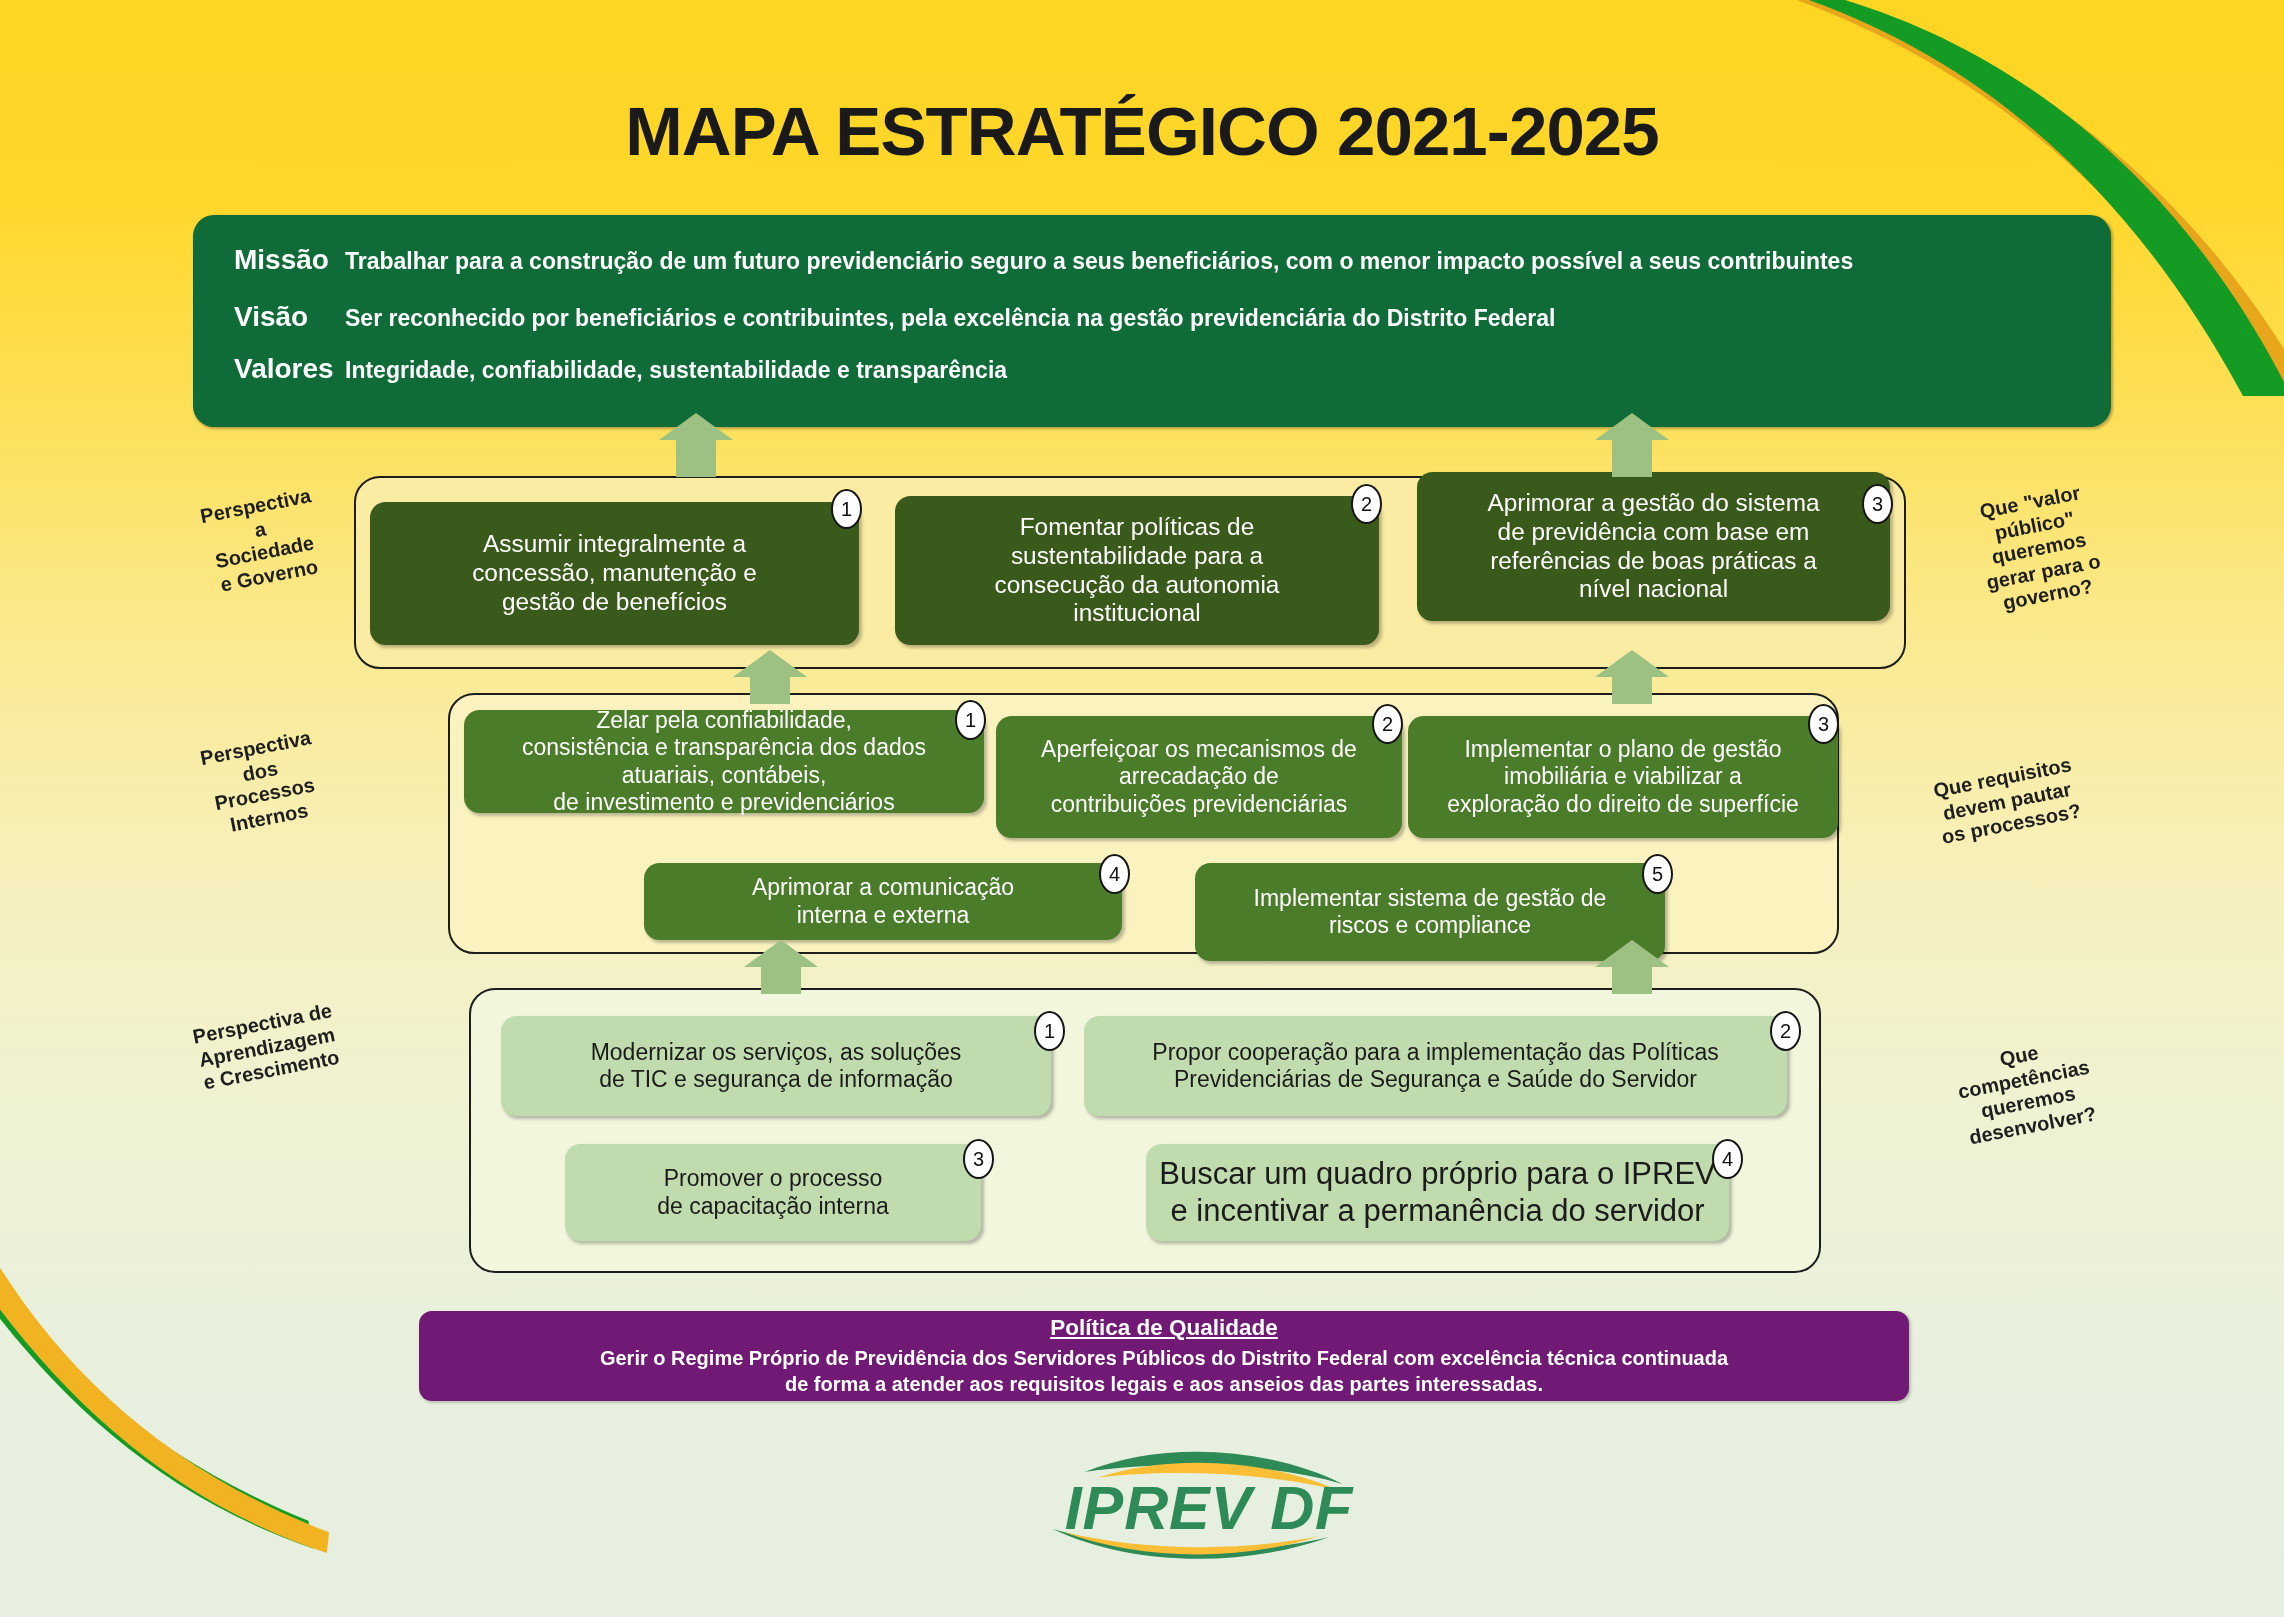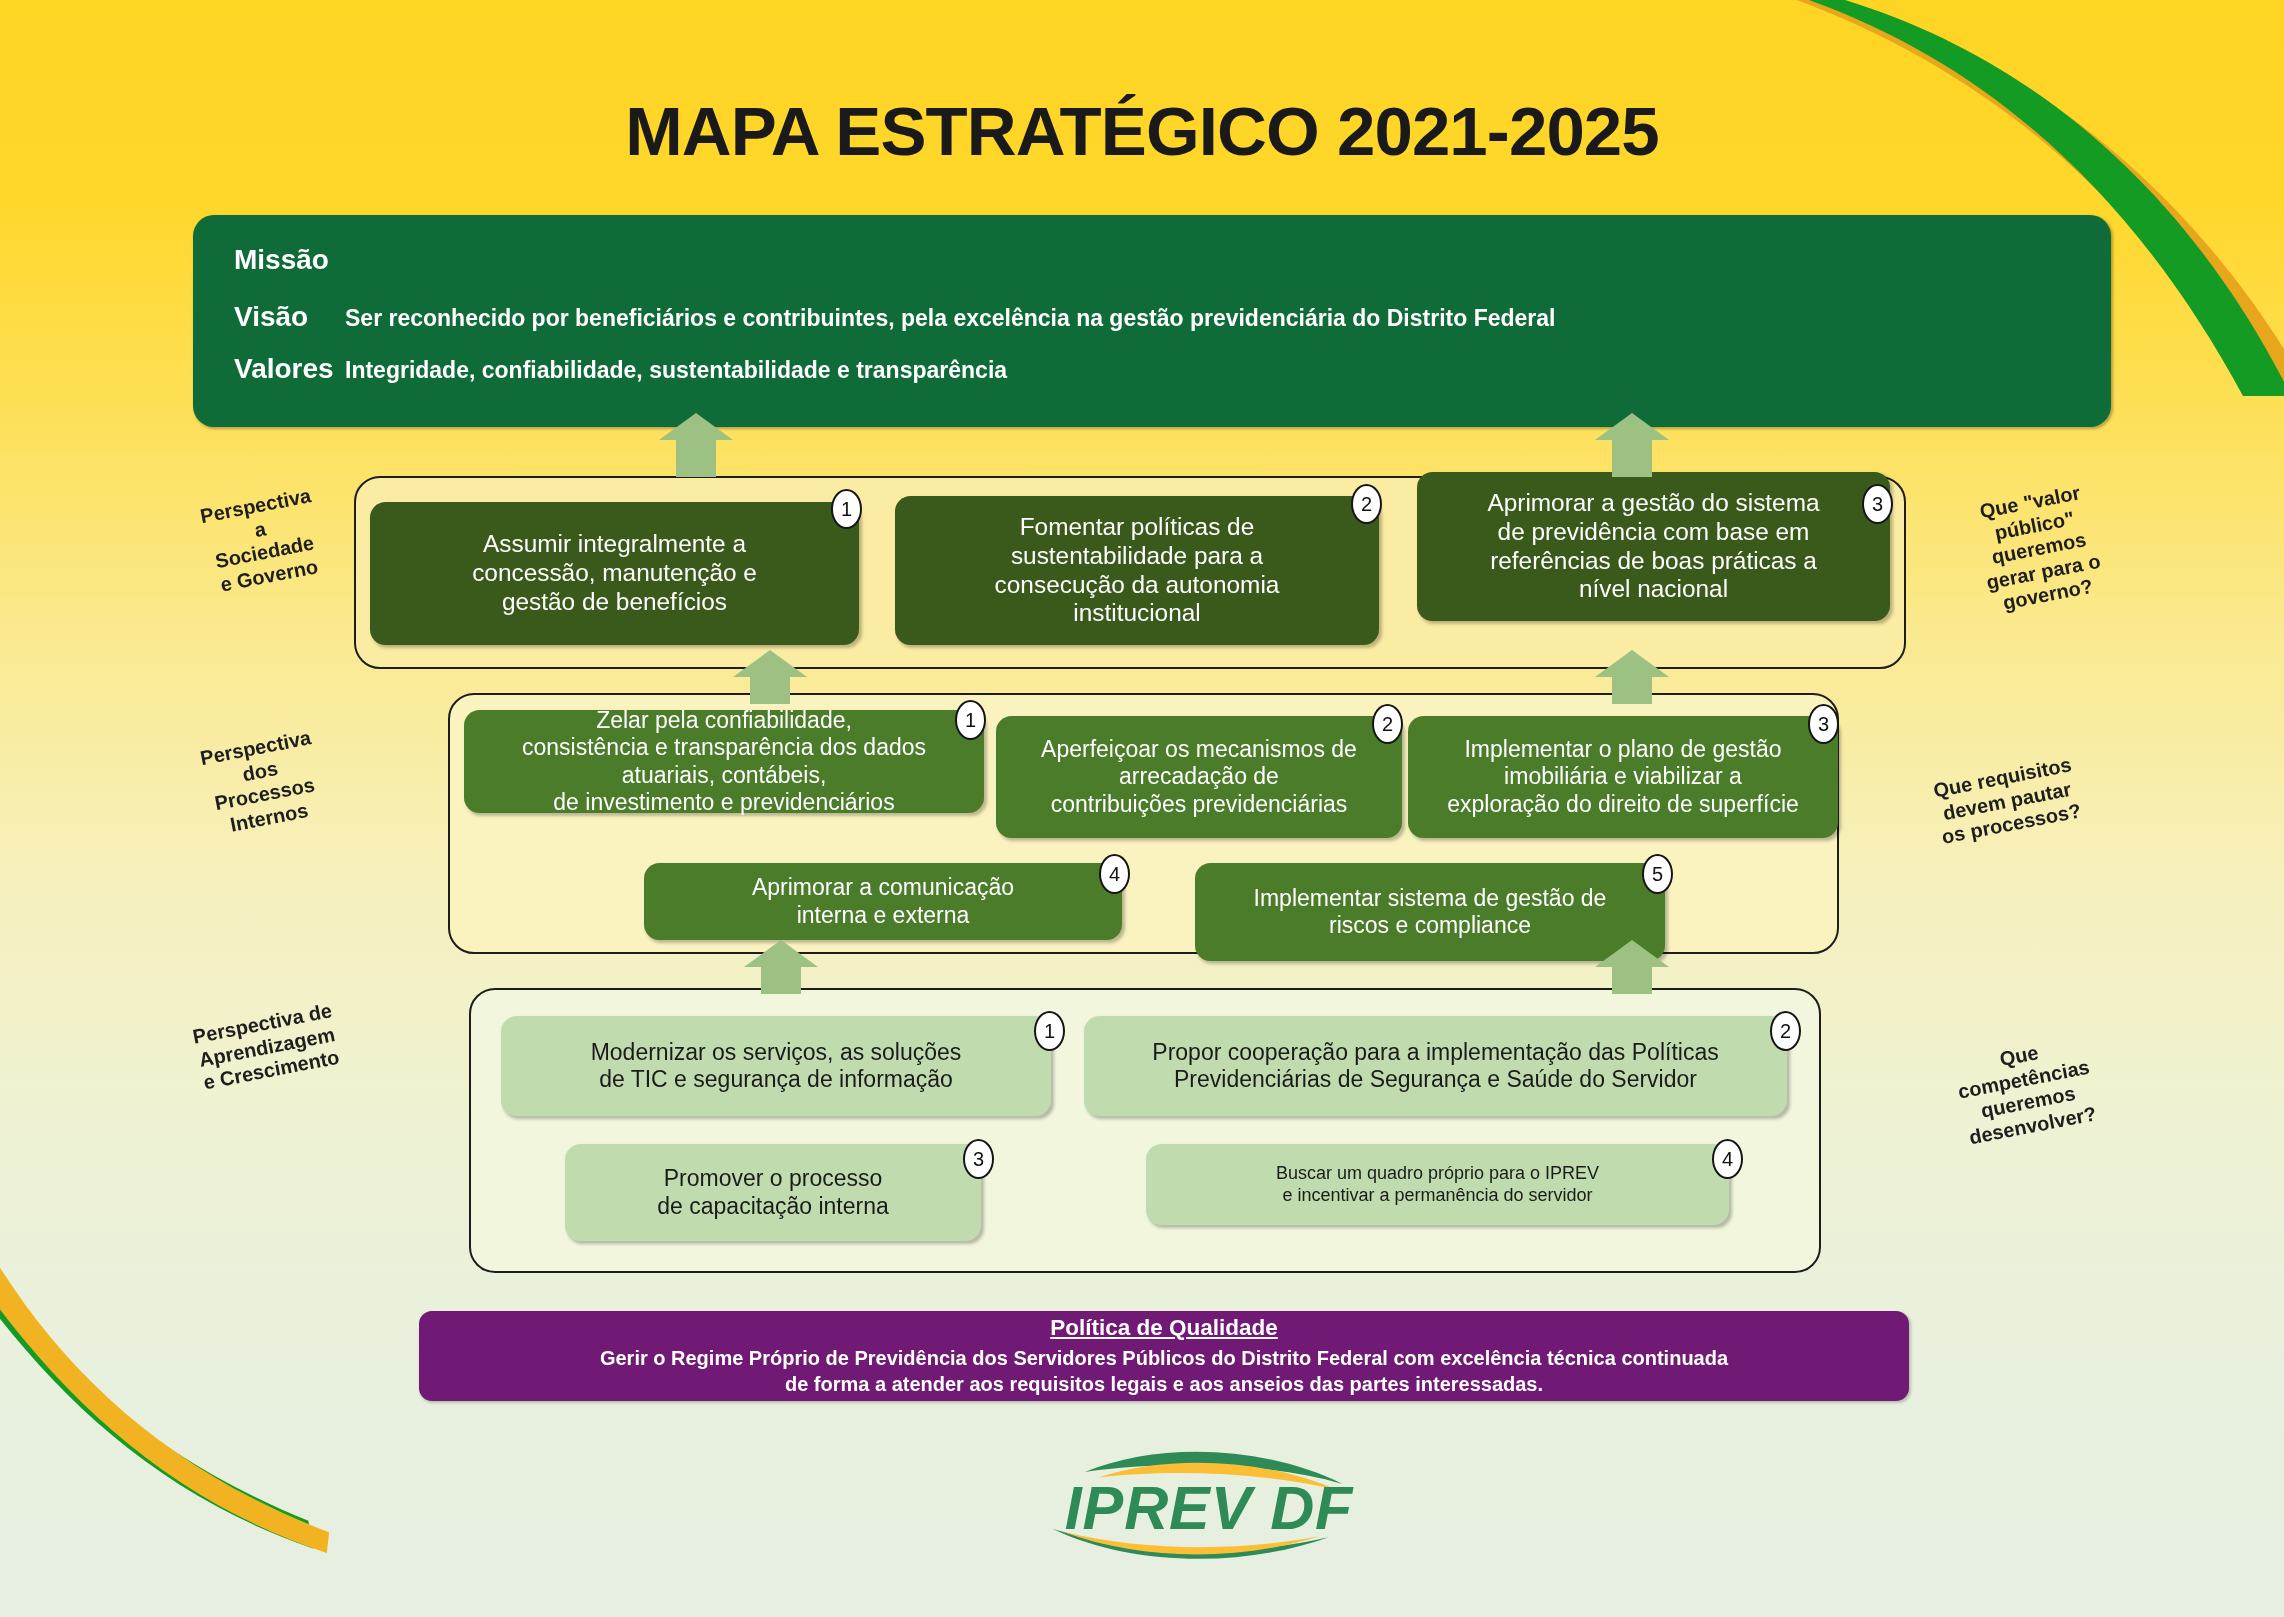--- a/index.html
+++ b/index.html
@@ -87,21 +87,21 @@
   
   #o21{left:464px;top:710px;width:520px;height:103px;font-size:23px;}
   #o22{left:996px;top:716px;width:406px;height:122px;font-size:23px;}
   #o23{left:1408px;top:716px;width:430px;height:122px;font-size:23px;}
   #o24{left:644px;top:863px;width:478px;height:77px;font-size:23px;}
   #o25{left:1195px;top:863px;width:470px;height:98px;font-size:23px;}
   
   #o31{left:501px;top:1016px;width:550px;height:100px;font-size:23px;}
   #o32{left:1084px;top:1016px;width:703px;height:100px;font-size:23px;}
   #o33{left:565px;top:1144px;width:416px;height:97px;font-size:23px;}
-  #o34{left:1146px;top:1144px;width:583px;height:81px;font-size:18px;}
+  #o34{left:1146px;top:1144px;width:583px;height:97px;font-size:31px;}
 
   
   .arrow{position:absolute;width:40px;background:#9CC183;z-index:1;}
   .arrow:before{
     content:"";position:absolute;left:-17.5px;top:-26px;
     border-left:37px solid transparent;border-right:37px solid transparent;
     border-bottom:27px solid #9CC183;
   }
 
   
@@ -148,20 +148,21 @@
 <svg class="swoosh-wrap" id="swoosh-bl" viewBox="0 0 1100 700" preserveAspectRatio="none">
   <path d="M-10 10 C 180 300, 420 560, 800 690 L 790 630 C 420 480, 200 260, 40 0 Z" fill="#139B23"></path>
   <path d="M40 60 C 230 340, 470 580, 830 700 L 835 655 C 480 520, 250 300, 95 40 Z" fill="#F2B323"></path>
 </svg>
 
 <div id="page-title">MAPA ESTRATÉGICO 2021-2025</div>
 
 <div id="mvv-block">
   <div class="mvv-row" id="mvv-r1">
     <div class="mvv-label">Missão</div>
+    <div class="mvv-text">Trabalhar para a construção de um futuro previdenciário seguro a seus beneficiários, com o menor impacto possível a seus contribuintes</div>
   </div>
   <div class="mvv-row" id="mvv-r2">
     <div class="mvv-label">Visão</div>
     <div class="mvv-text">Ser reconhecido por beneficiários e contribuintes, pela excelência na gestão previdenciária do Distrito Federal</div>
   </div>
   <div class="mvv-row" id="mvv-r3">
     <div class="mvv-label">Valores</div>
     <div class="mvv-text">Integridade, confiabilidade, sustentabilidade e transparência</div>
   </div>
 </div>

